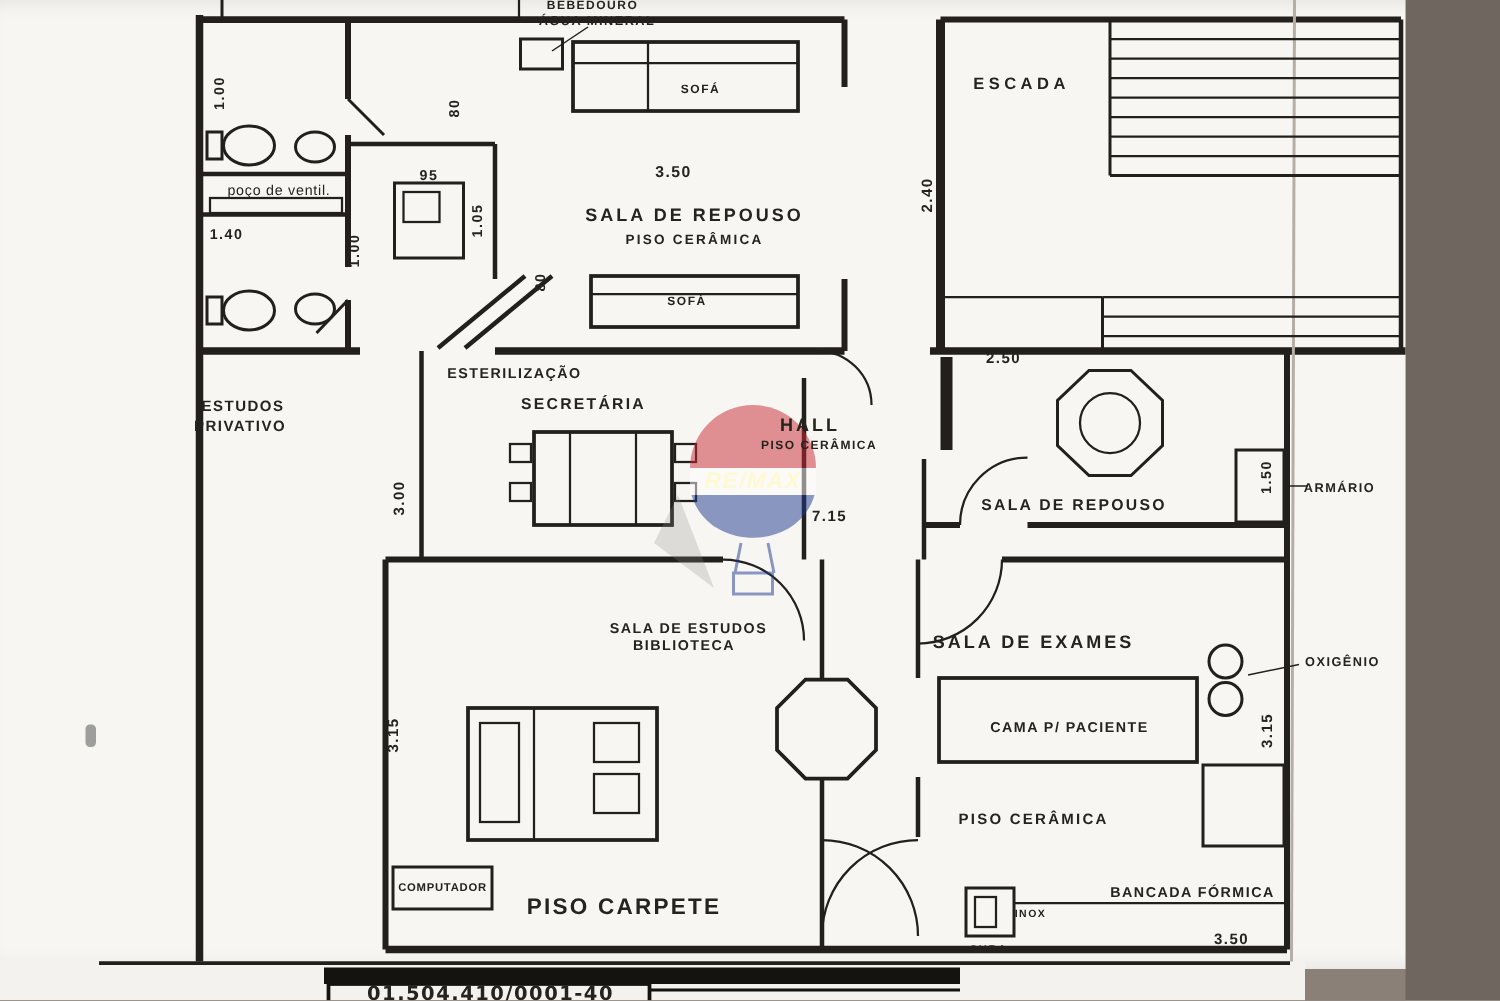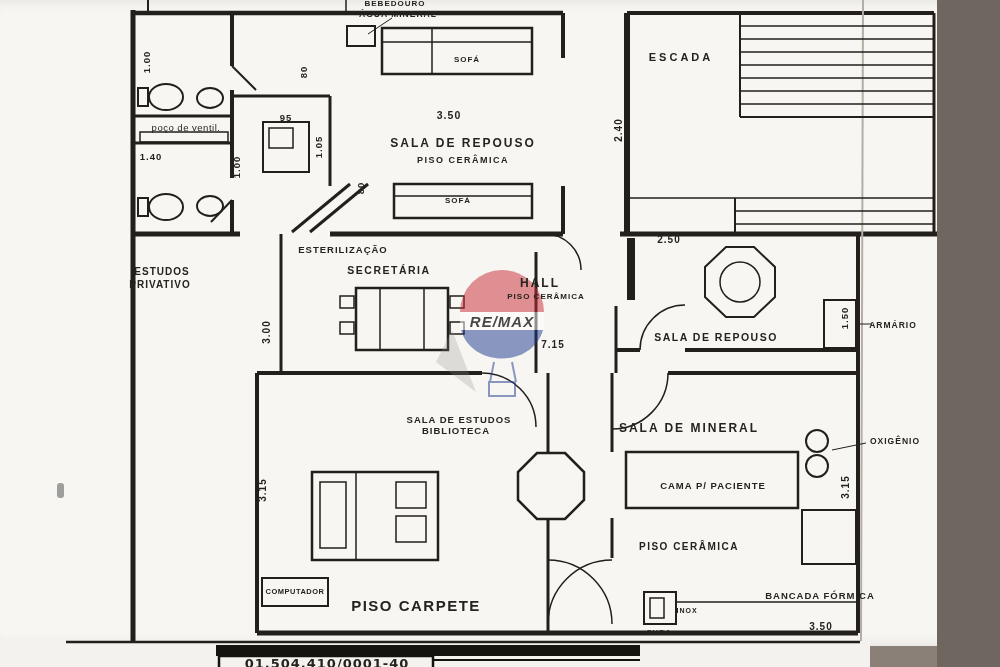--- a/index.html
+++ b/index.html
@@ -6,21 +6,21 @@
   #stage{position:relative;width:937px;height:667px;overflow:hidden;background:#8a8078;
          font-family:"Liberation Sans",sans-serif;text-decoration:underline;}
   .paper{position:absolute;background:#f7f6f2;}
   #paper-main{left:0;top:0;width:963px;height:646px;box-shadow:inset -10px 0 14px rgba(0,0,0,.10);}
   #paper-tab{left:0;top:640px;width:870px;height:27px;background:#f3f2ee;}
   svg{position:absolute;left:0;top:0;}
   .lbl{position:absolute;transform:translate(-50%,-50%);white-space:nowrap;
        color:#26231f;font-weight:700;letter-spacing:1px;line-height:1;}
   .rot{transform:translate(-50%,-50%) rotate(-90deg);}
   .soft{font-weight:600;}
-  .wm-text{position:absolute;transform:translate(-50%,-50%);color:#000000;opacity:.72;
+  .wm-text{position:absolute;transform:translate(-50%,-50%);color:#fef9c3;opacity:.72;
            font-weight:700;font-style:italic;letter-spacing:1px;}
 </style>
 </head>
 <body>
 
 <div id="stage">
   <div class="paper" id="paper-main"></div>
   <div class="paper" id="paper-tab"></div>
 
   <svg width="1000" height="667" viewBox="0 0 1000 667">
@@ -209,26 +209,26 @@
   <div class="lbl" style="left:716px;top:337px;font-size:10.5px;letter-spacing:1.5px">SALA DE REPOUSO</div>
   <div class="lbl rot" style="left:845px;top:318px;font-size:9.5px">1.50</div>
   <div class="lbl" style="left:893px;top:325px;font-size:8.5px">ARMÁRIO</div>
 
   <div class="lbl" style="left:459px;top:420px;font-size:9.5px">SALA DE ESTUDOS</div>
   <div class="lbl" style="left:456px;top:431px;font-size:9.5px">BIBLIOTECA</div>
   <div class="lbl rot" style="left:263px;top:490px;font-size:10px">3.15</div>
   <div class="lbl" style="left:295px;top:592px;font-size:7.5px;letter-spacing:.5px">COMPUTADOR</div>
   <div class="lbl" style="left:416px;top:605px;font-size:15px;letter-spacing:1.5px">PISO CARPETE</div>
 
-  <div class="lbl" style="left:689px;top:428px;font-size:12px;letter-spacing:2px">SALA DE MINERAL</div>
+  <div class="lbl" style="left:689px;top:428px;font-size:12px;letter-spacing:2px">SALA DE EXAMES</div>
   <div class="lbl" style="left:895px;top:441px;font-size:8.5px">OXIGÊNIO</div>
   <div class="lbl" style="left:713px;top:486px;font-size:9.5px">CAMA P/ PACIENTE</div>
   <div class="lbl rot" style="left:846px;top:487px;font-size:10px">3.15</div>
   <div class="lbl" style="left:689px;top:547px;font-size:10px;letter-spacing:1.5px">PISO CERÂMICA</div>
   <div class="lbl" style="left:659px;top:633px;font-size:7.5px">CUBA</div>
   <div class="lbl" style="left:687px;top:610px;font-size:7px">INOX</div>
-  <div class="lbl" style="left:820px;top:596px;font-size:9.5px;letter-spacing:1px">BANCADA FÓRMICA</div>
+  <div class="lbl" style="left:795px;top:596px;font-size:9.5px;letter-spacing:1px">BANCADA FÓRMICA</div>
   <div class="lbl" style="left:821px;top:627px;font-size:10px">3.50</div>
 
   <div class="wm-text" style="left:502px;top:321px;font-size:15px">RE/MAX</div>
 
   <div class="lbl" style="left:327px;top:663px;font-size:13px;font-family:'DejaVu Sans',sans-serif;letter-spacing:1px">01.504.410/0001-40</div>
 </div>
 
 </body></html>

